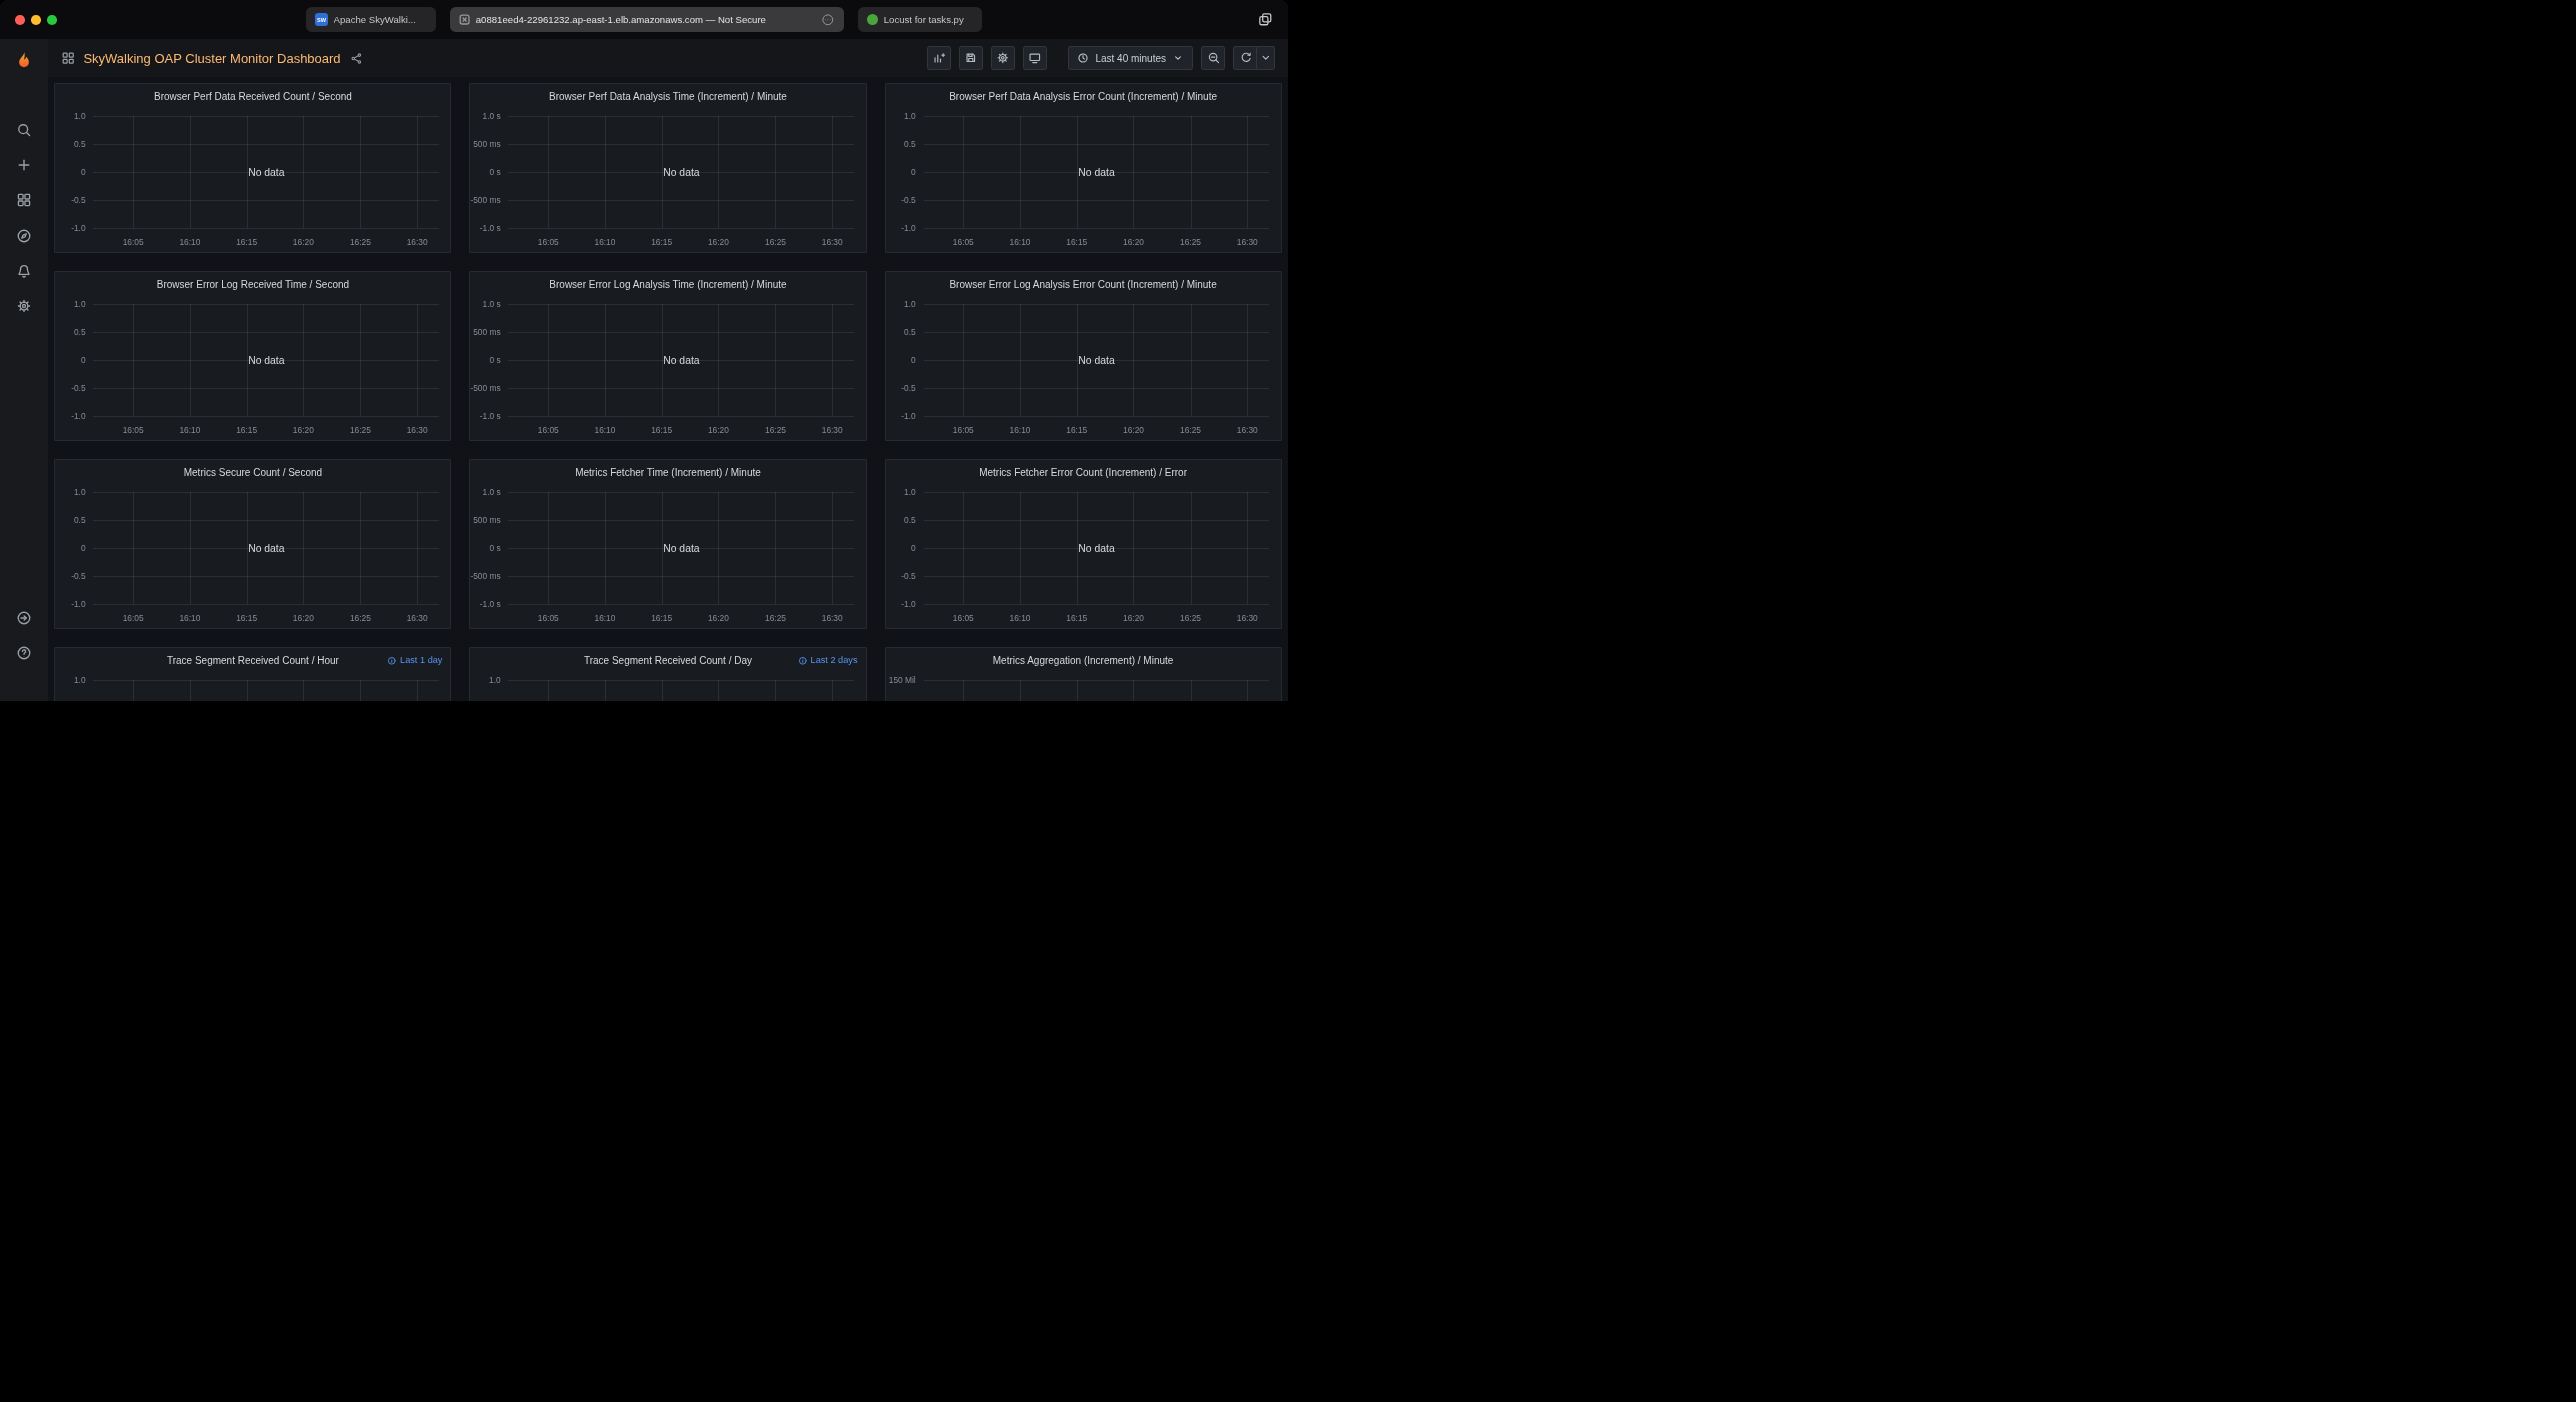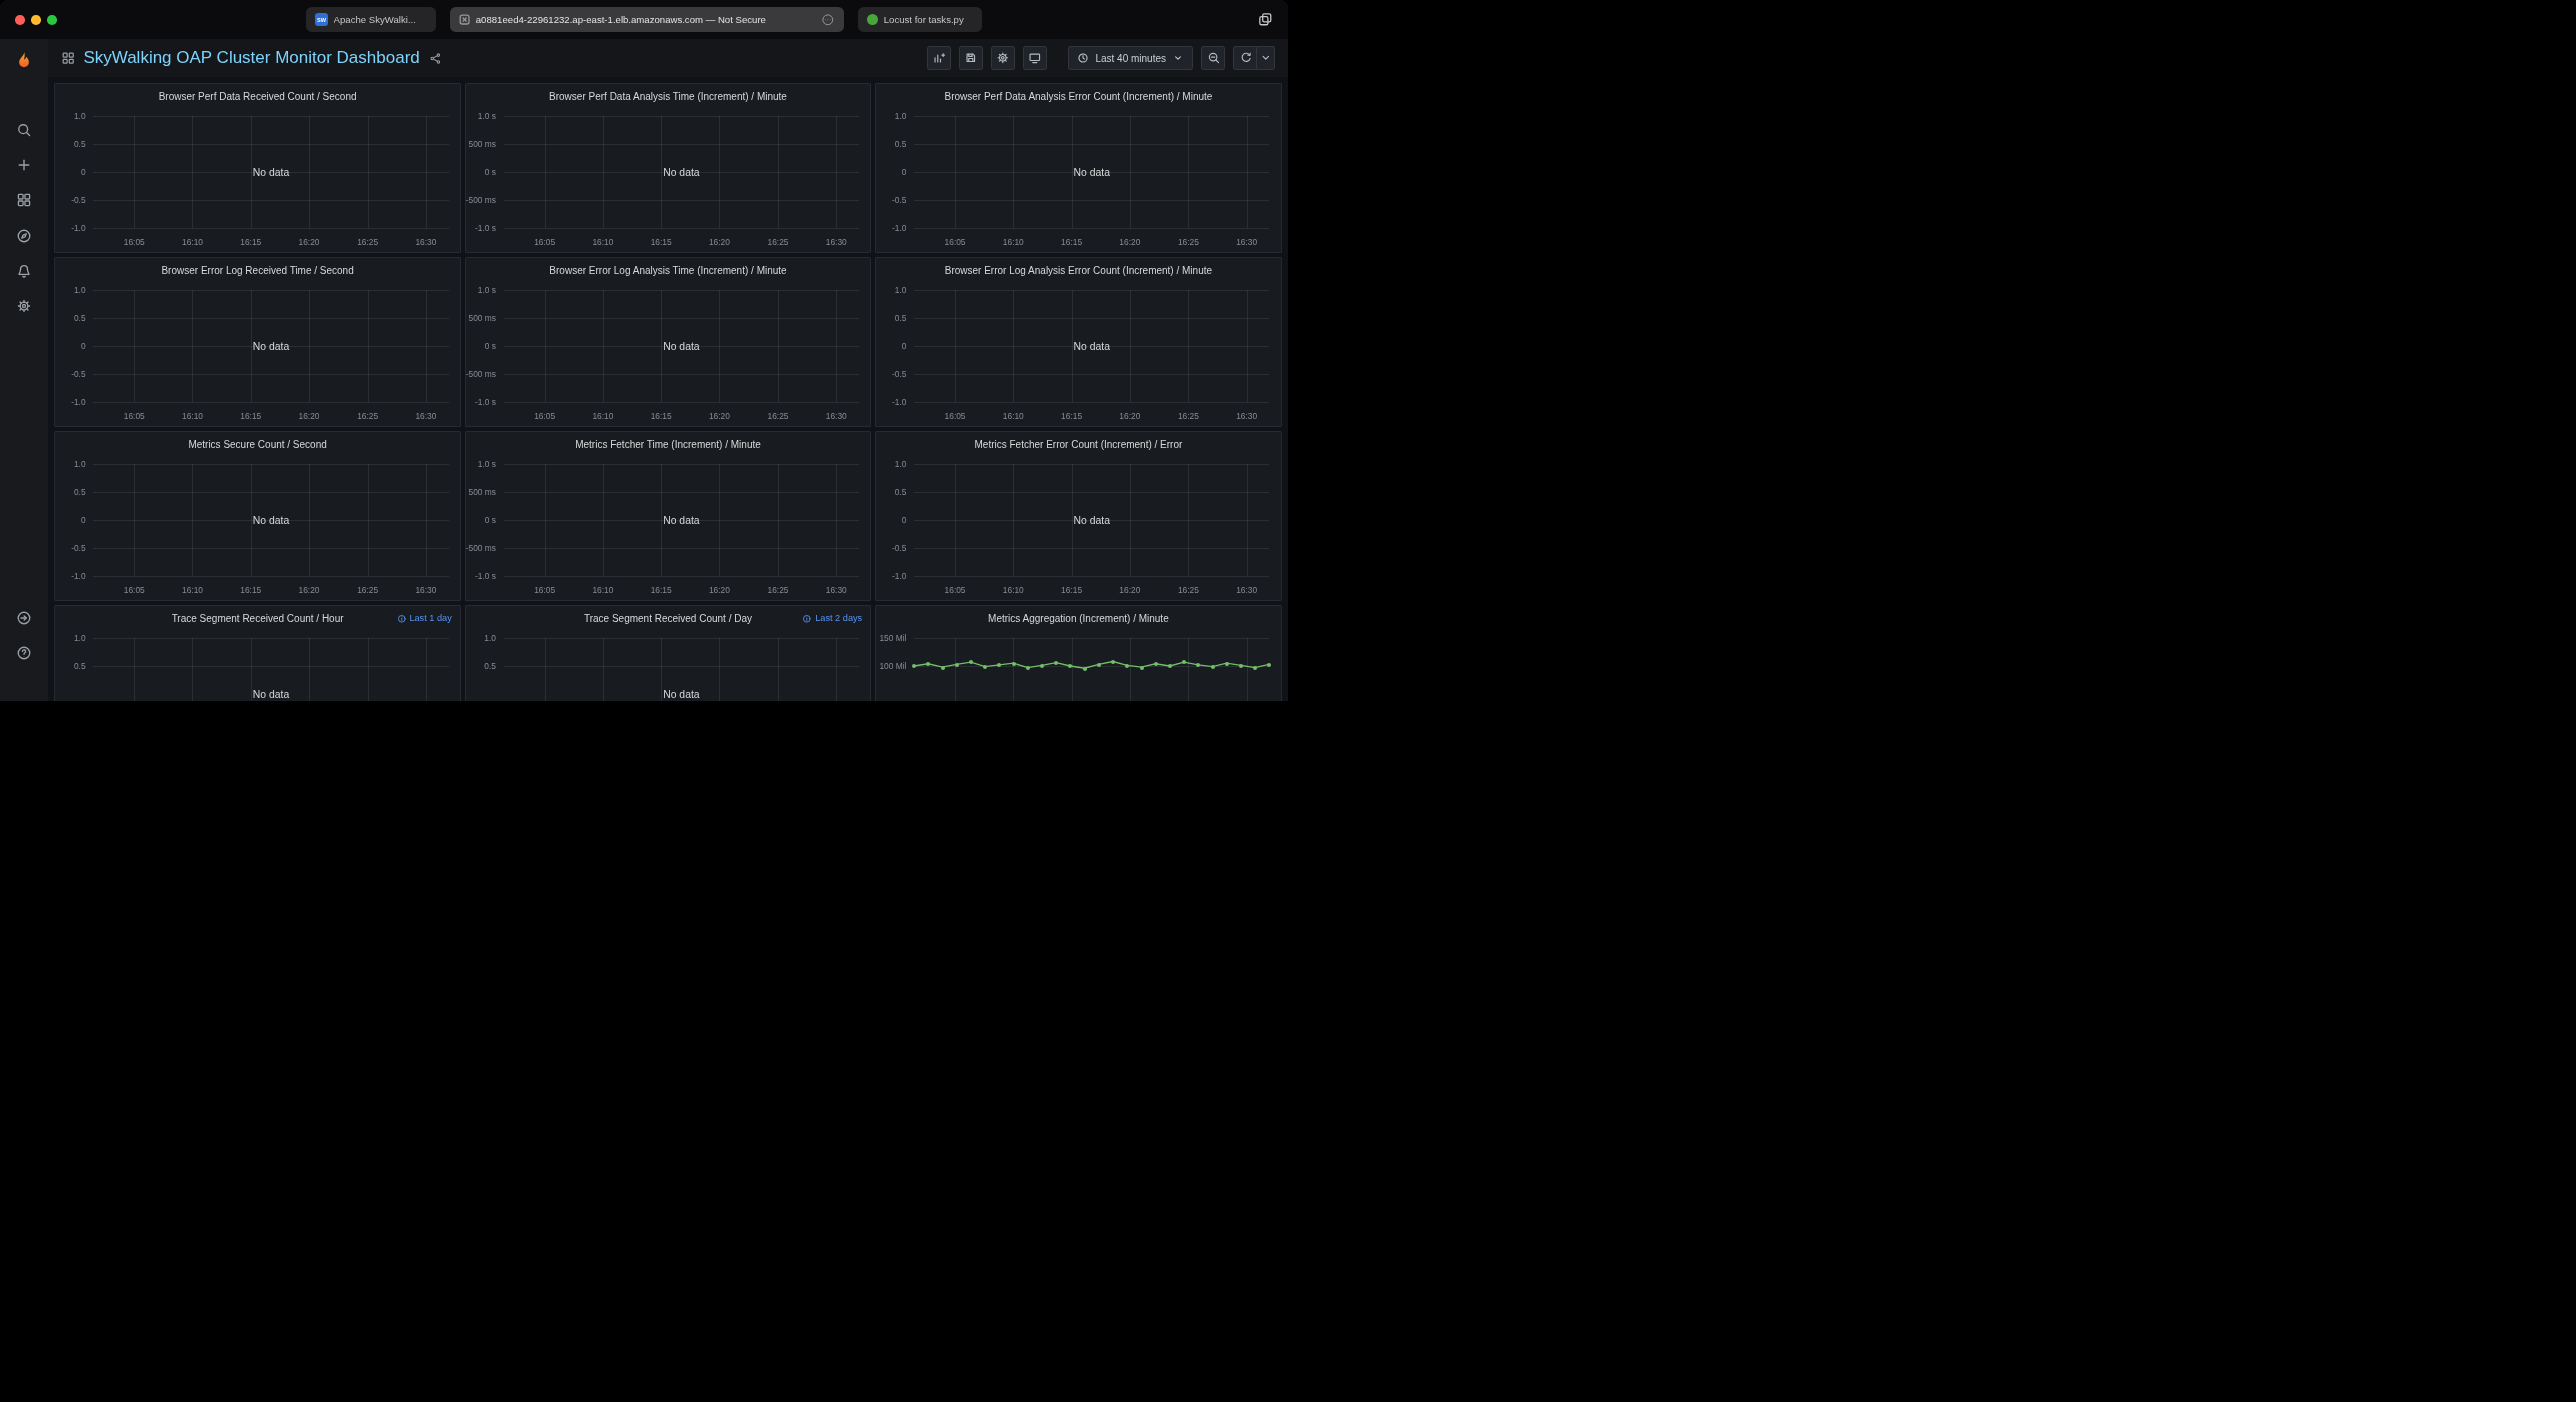--- a/index.html
+++ b/index.html
@@ -31,34 +31,34 @@
   .logo svg{width:24px;height:24px;}
   .sidenav{display:flex;flex-direction:column;gap:3.2px;margin-top:38px;}
   .sidenav.bottom{margin-top:auto;margin-bottom:32px;}
   .navbtn{width:32px;height:32px;display:flex;align-items:center;justify-content:center;color:#9aa0a6;border-radius:3.2px;cursor:pointer;}
   .navbtn svg{width:16px;height:16px;fill:none;stroke:currentColor;stroke-width:1.7;stroke-linecap:round;stroke-linejoin:round;}
 
   .main{flex:1;display:flex;flex-direction:column;min-width:0;overflow:hidden;}
   .gheader{height:38px;flex:0 0 auto;display:flex;align-items:center;padding:0 13px;gap:8px;}
   .apps-icon{color:#9aa0a6;display:flex;}
   .apps-icon svg{width:14.4px;height:14.4px;fill:none;stroke:currentColor;stroke-width:1.7;}
-  .dash-title{font-size:17px;color:#7dd3fc;font-weight:400;white-space:nowrap;cursor:pointer;}
+  .dash-title{font-size:13px;color:#fdba74;font-weight:400;white-space:nowrap;cursor:pointer;}
   .share-icon{color:#9aa0a6;display:flex;margin-left:1.6px;cursor:pointer;}
   .share-icon svg{width:13px;height:13px;fill:none;stroke:currentColor;stroke-width:1.6;}
   .gh-right{margin-left:auto;display:flex;align-items:center;gap:8px;}
   .tool{min-width:24px;height:24px;display:flex;align-items:center;justify-content:center;background:#202329;border:0.8px solid #33363c;border-radius:2.4px;color:#b4bac2;cursor:pointer;box-sizing:border-box;}
   .tool svg{width:13.6px;height:13.6px;fill:none;stroke:currentColor;stroke-width:1.7;stroke-linecap:round;stroke-linejoin:round;}
   .timepicker{display:flex;align-items:center;gap:6.4px;height:24px;padding:0 8px;background:#202329;border:0.8px solid #33363c;border-radius:2.4px;color:#c7d0d9;font-size:10px;font-weight:500;cursor:pointer;box-sizing:border-box;margin-left:13px;}
   .timepicker svg{width:12px;height:12px;fill:none;stroke:currentColor;stroke-width:1.7;stroke-linecap:round;stroke-linejoin:round;}
   .split{display:flex;}
   .split .tool:first-child{border-radius:2.4px 0 0 2.4px;}
   .split .tool:last-child{border-radius:0 2.4px 2.4px 0;border-left:none;min-width:17.6px;}
 
   
-  .dash{flex:1;display:grid;grid-template-columns:repeat(3,1fr);grid-auto-rows:170px;gap:4px;padding:6.4px 6.4px 0 6.4px;background:#111217;overflow:hidden;}
+  .dash{flex:1;display:grid;grid-template-columns:repeat(3,1fr);grid-auto-rows:170px;gap:18px;padding:6.4px 6.4px 0 6.4px;background:#111217;overflow:hidden;}
   .panel{position:relative;background:#181b1f;border:0.8px solid rgba(204,204,220,.09);border-radius:1.6px;overflow:hidden;box-sizing:border-box;}
   .phead{position:absolute;top:0;left:0;right:0;height:24px;display:flex;align-items:center;justify-content:center;}
   .ptitle{font-size:10px;font-weight:500;color:#d8d9da;cursor:pointer;white-space:nowrap;}
   .plink{position:absolute;right:8px;top:0;height:24px;display:flex;align-items:center;gap:3.2px;color:#5794f2;font-size:9.2px;font-weight:500;cursor:pointer;}
   .plink svg{width:9.6px;height:9.6px;fill:none;stroke:currentColor;stroke-width:1.8;stroke-linecap:round;}
   .plot{position:absolute;left:38px;right:11.2px;top:32px;bottom:24px;}
   .yaxis{position:absolute;left:0;width:35px;top:32px;bottom:24px;}
   .xaxis{position:absolute;left:38px;right:11.2px;bottom:5.6px;height:11.2px;}
   .vline{position:absolute;top:0;bottom:0;width:0.8px;background:rgba(204,204,220,.11);}
   .hline{position:absolute;left:0;right:0;height:0.8px;background:rgba(204,204,220,.11);}

